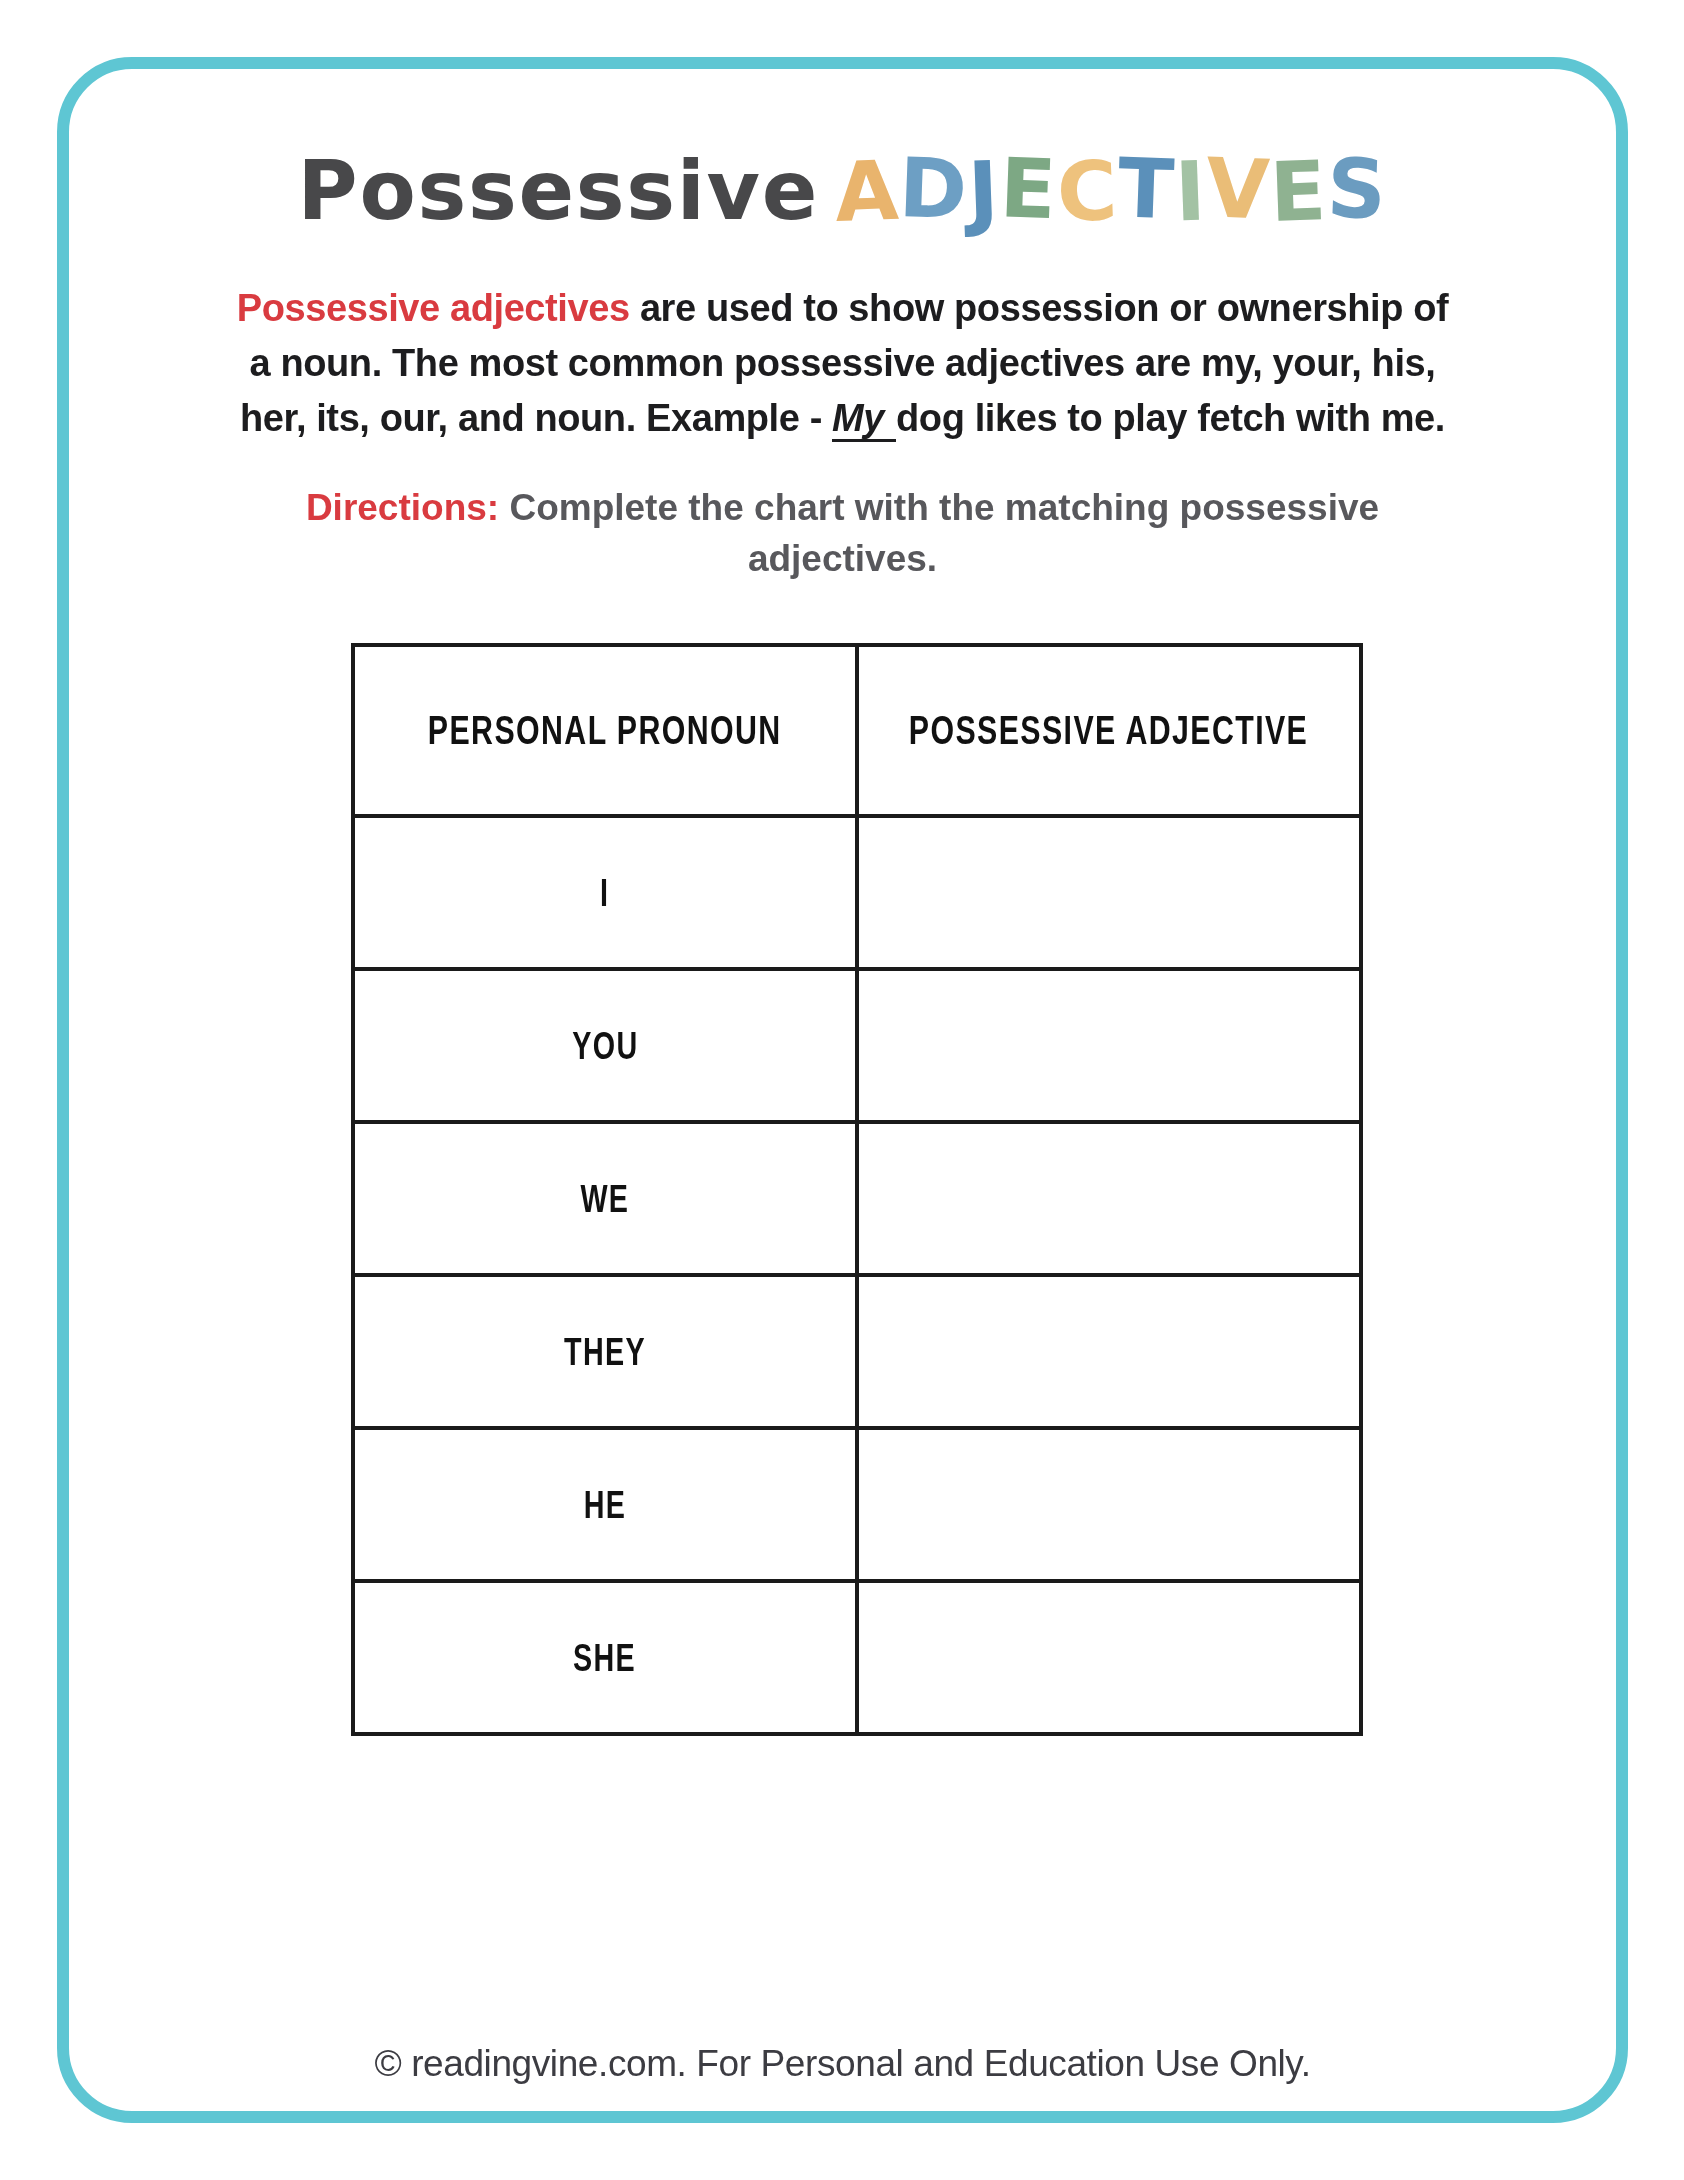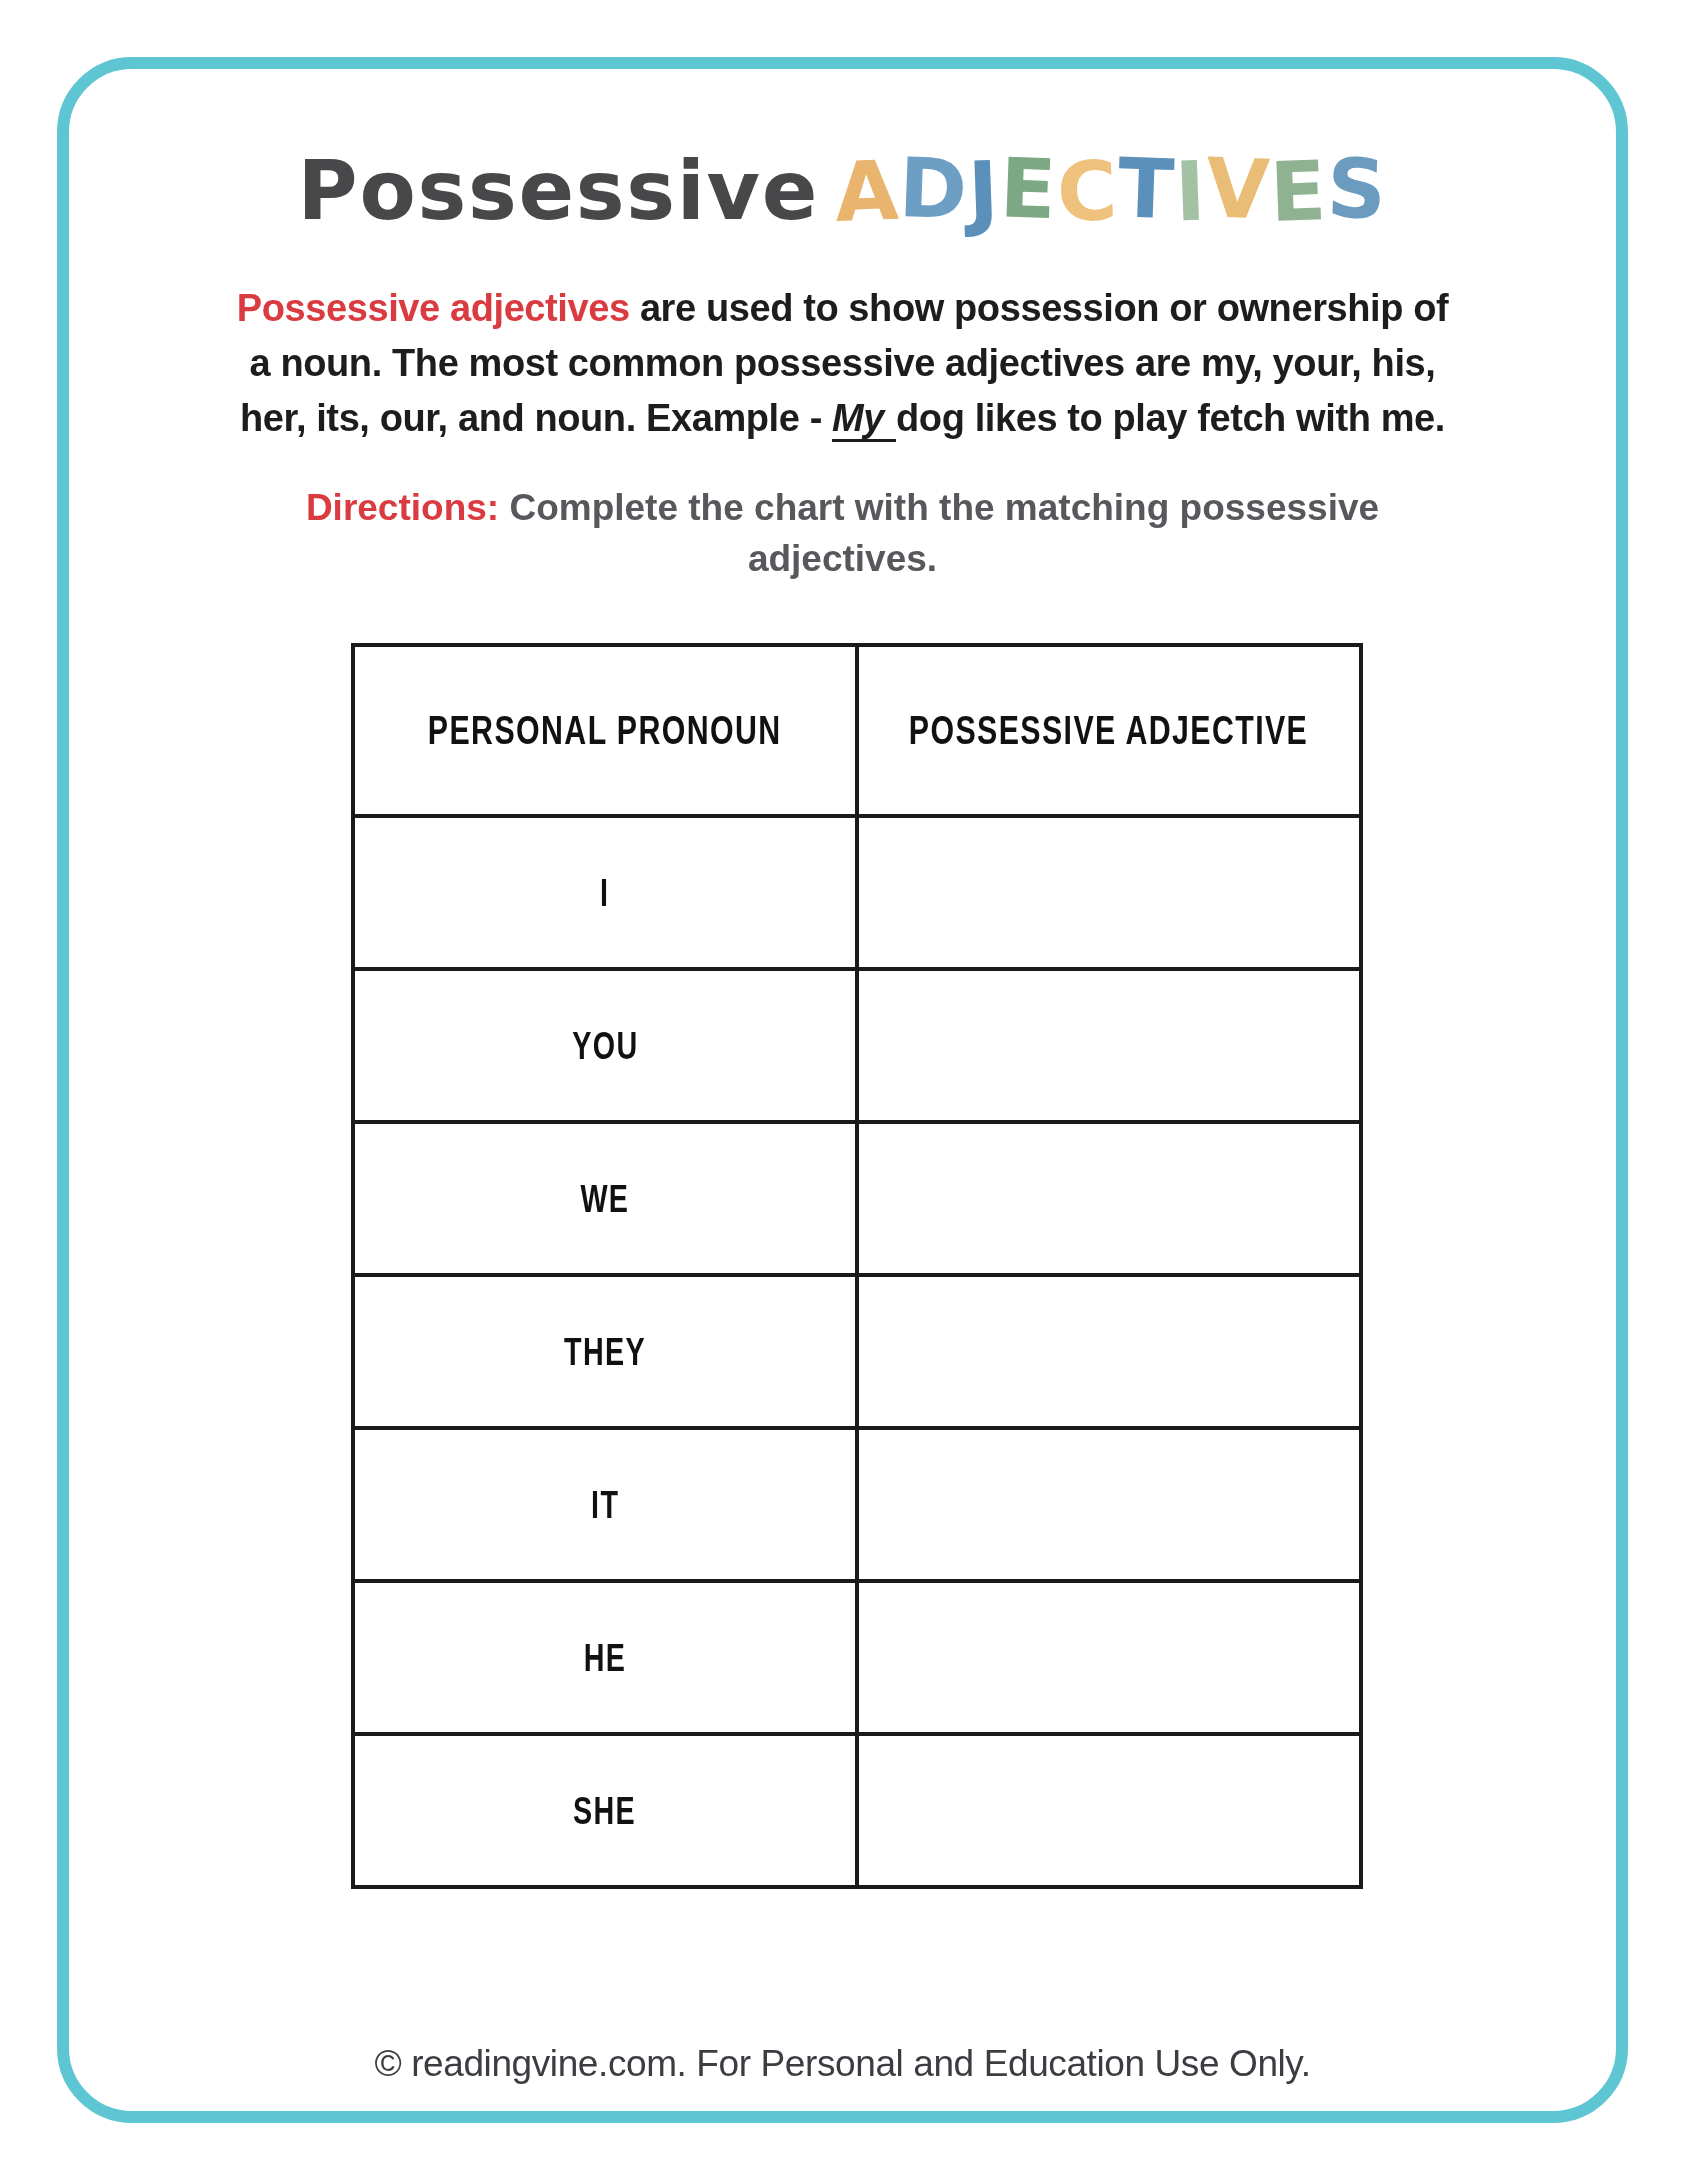--- a/index.html
+++ b/index.html
@@ -96,24 +96,20 @@
       </tr>
       <tr>
         <td><span class="cond pronoun-label">WE</span></td>
         <td></td>
       </tr>
       <tr>
         <td><span class="cond pronoun-label">THEY</span></td>
         <td></td>
       </tr>
       <tr>
-        <td><span class="cond pronoun-label">IT</span></td>
-        <td></td>
-      </tr>
-      <tr>
         <td><span class="cond pronoun-label">HE</span></td>
         <td></td>
       </tr>
       <tr>
         <td><span class="cond pronoun-label">SHE</span></td>
         <td></td>
       </tr>
     </tbody>
 </table>
 

